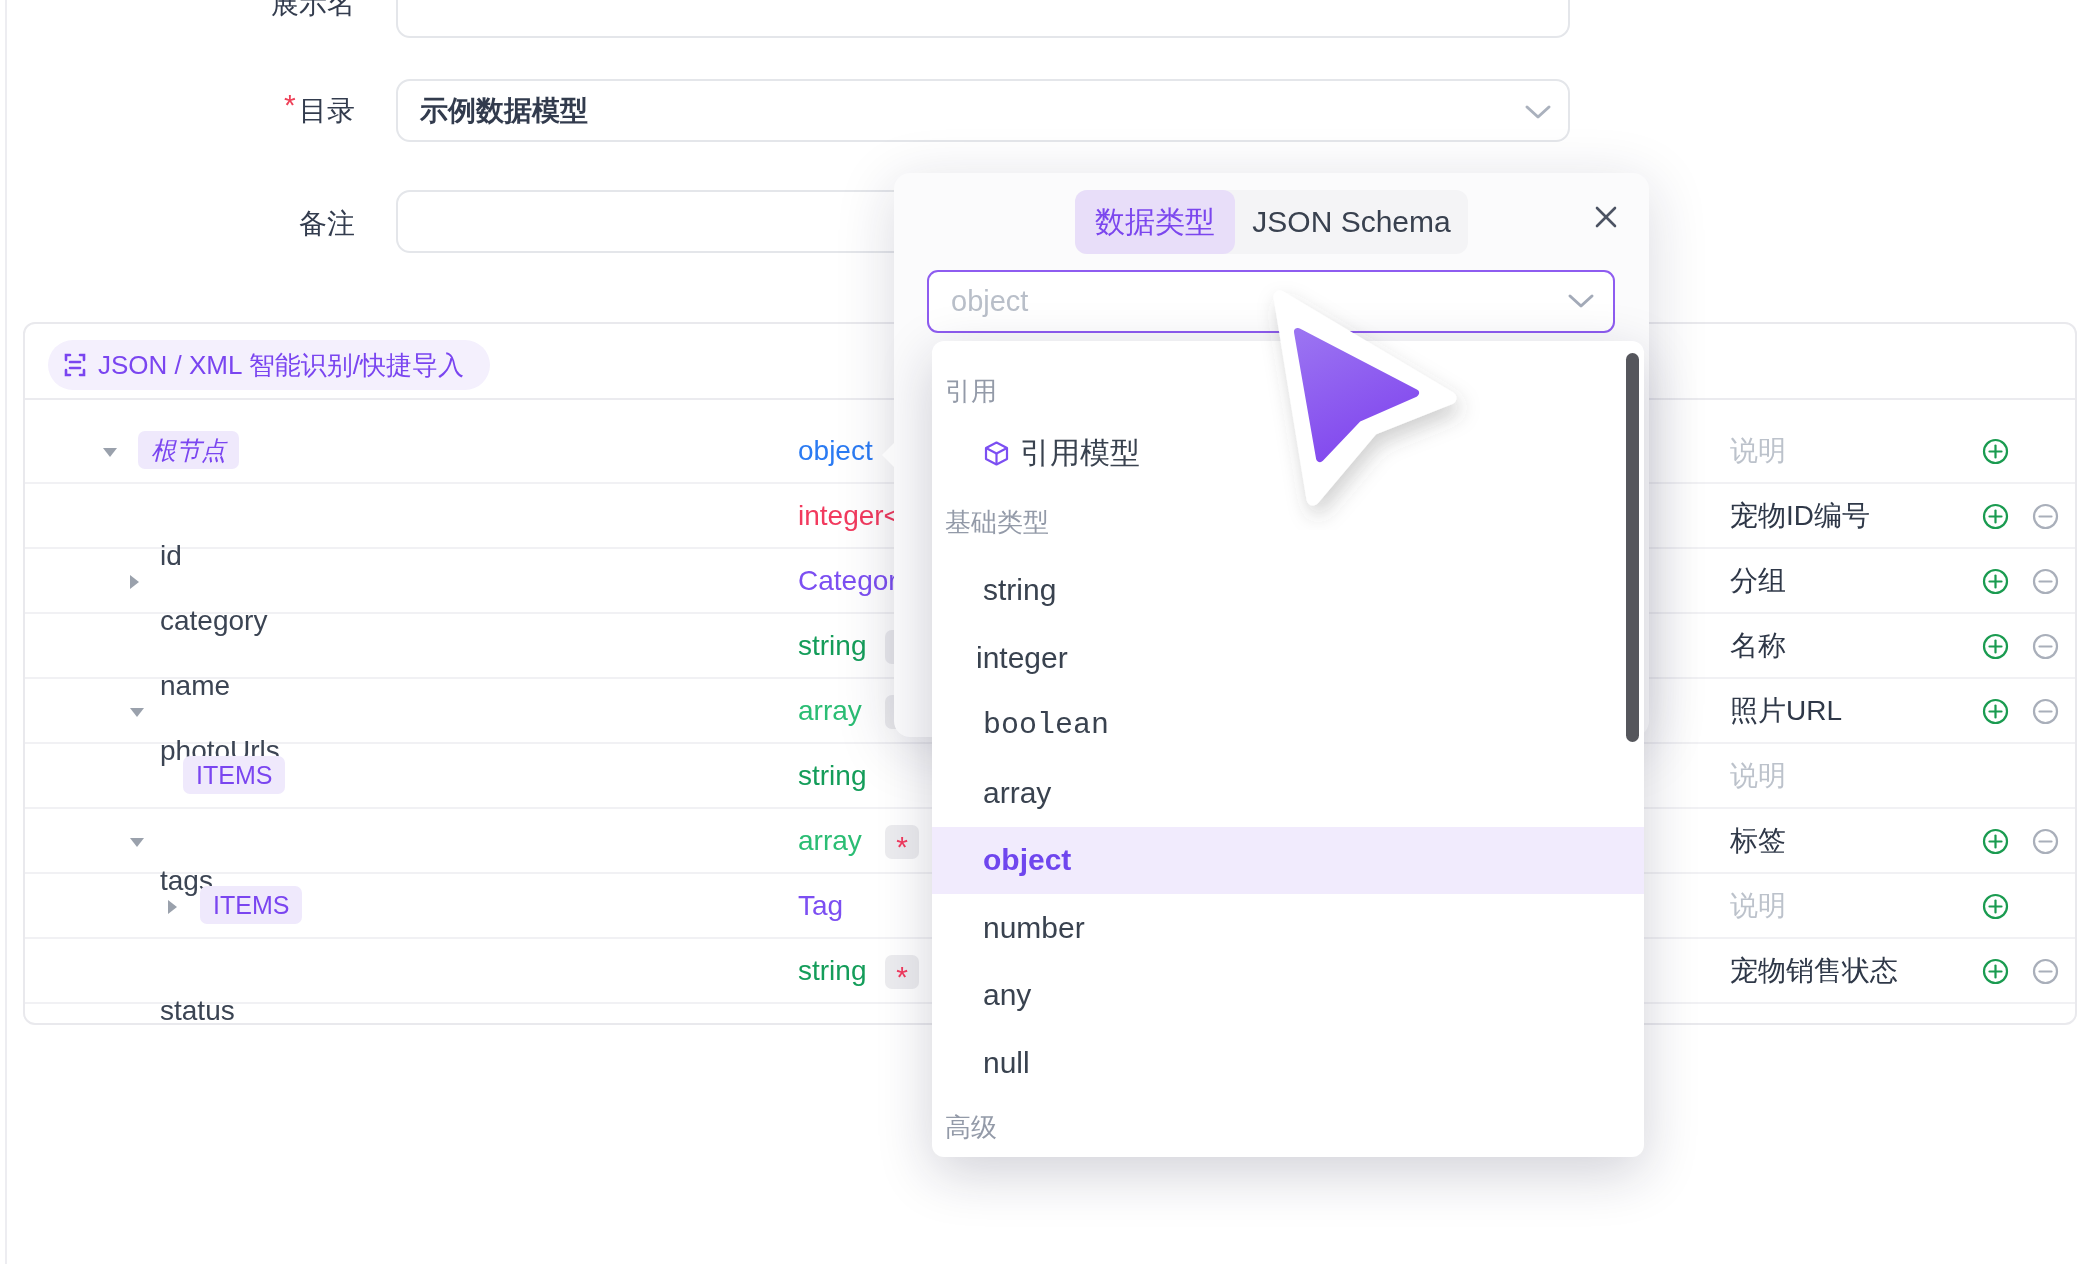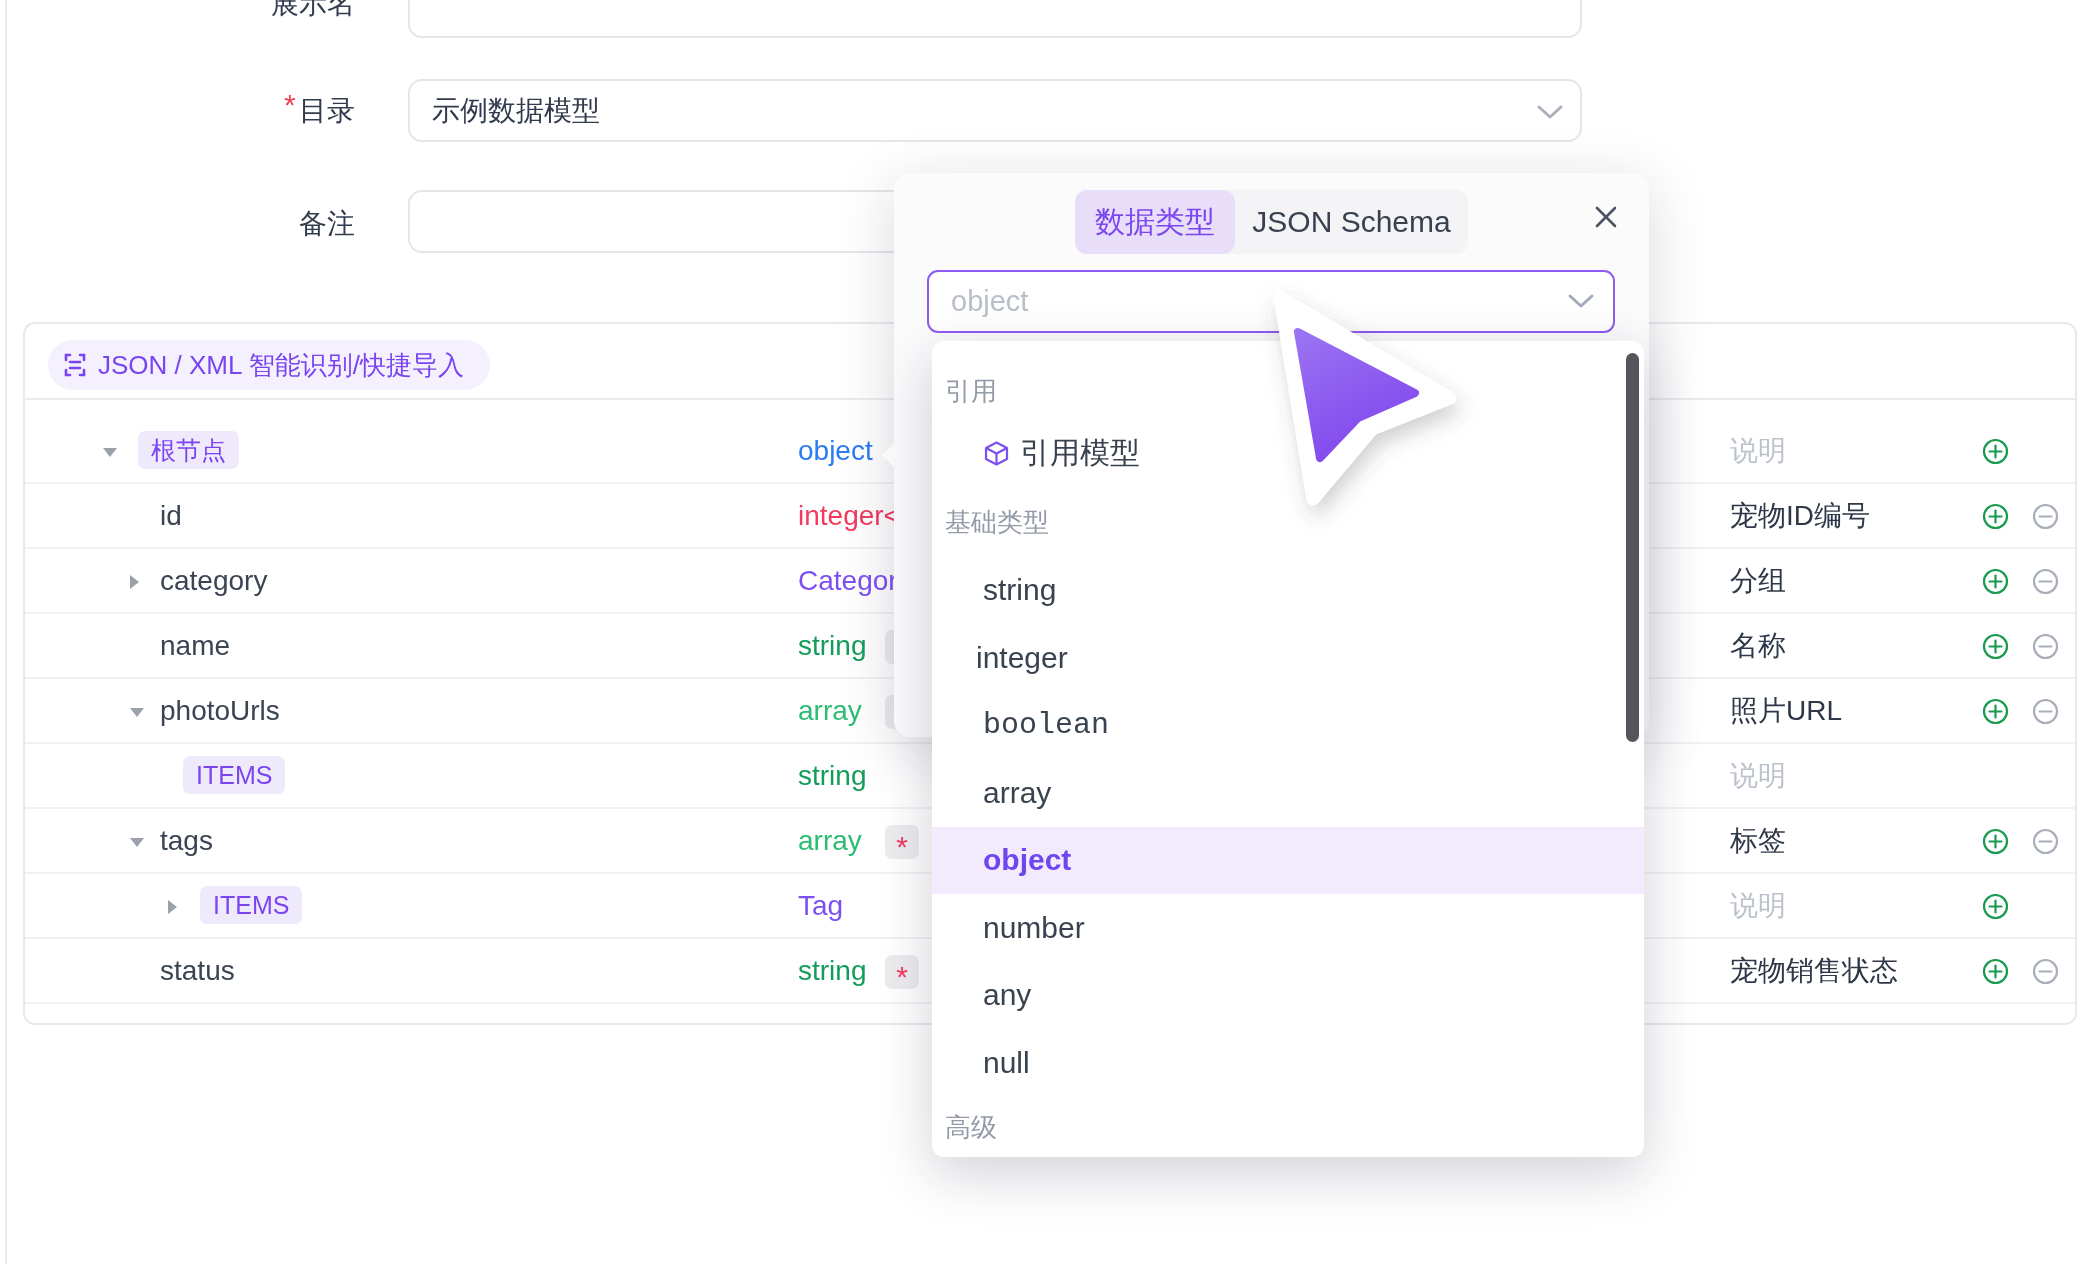--- a/index.html
+++ b/index.html
@@ -5,36 +5,36 @@
   * { margin:0; padding:0; box-sizing:border-box; }
   html,body { width:2090px; height:1264px; overflow:hidden; background:#fff;
     font-family:"Liberation Sans","DejaVu Sans",sans-serif; }
   #app { position:relative; width:2090px; height:1264px; overflow:hidden; }
 
   .vline { position:absolute; left:5px; top:0; width:2px; height:1264px; background:#ededf1; }
 
   
   .f-label { position:absolute; color:#333c4e; font-size:28px; text-align:right; width:120px; }
   .f-req { position:absolute; color:#ee4158; font-size:30px; }
-  .f-input { position:absolute; left:408px; width:1174px; height:63px;
-    border:2px solid #e4e6ea; border-radius:14px; background:#fff; }
+  .f-input { position:absolute; left:396px; width:1174px; height:63px;
+    border:2px solid #e4e6ea; border-radius:14px; background:#fff;font-weight:bold; }
   .f-value { position:absolute; left:418px; color:#323b4d; font-size:28px; }
   .chev { position:absolute; }
 
   
   .card { position:absolute; left:23px; top:322px; width:2054px; height:703px;
     border:2px solid #e9e9ed; border-radius:12px; background:#fff; z-index:1; }
   .toolbar { position:absolute; left:0; top:0; width:100%; height:76px; border-bottom:2px solid #ebebef; }
   .import-btn { position:absolute; left:23px; top:16px; height:50px; padding:0 26px 0 14px;
     background:#f4f0fd; border-radius:25px; display:flex; align-items:center; gap:10px;
     color:#7a45f0; font-size:26px; cursor:pointer; }
   .rows { position:absolute; left:0; top:95px; width:100%; }
   .trow { position:relative; width:100%; height:65px; border-bottom:2px solid #f1f1f4; }
   .trow .cell { position:absolute; top:0; height:63px; line-height:63px; white-space:nowrap; }
-  .name-text { color:#3b4453; font-size:28px; }
+  .name-text { color:#3b4453; font-size:28px;margin-top:40px; }
   .chip { display:inline-block; height:38px; line-height:38px; margin-top:12px; padding:0 13px;
     background:#efe9fc; border-radius:7px; color:#7a45f0; font-size:25px; }
   .caret { position:absolute; top:29px; width:0; height:0; }
   .caret.down { border-left:7px solid transparent; border-right:7px solid transparent; border-top:9px solid #9aa1ac; }
   .caret.right{ border-top:7px solid transparent; border-bottom:7px solid transparent; border-left:9px solid #9aa1ac; margin-top:-3px;}
   .type-text { font-size:28px; }
   .req-chip { position:absolute; left:860px; top:16px; width:34px; height:34px; background:#ececef;
     border-radius:7px; text-align:center; }
   .req-chip span { color:#f23a5e; font-size:30px; line-height:44px; }
   .desc-text { position:absolute; left:1705px; font-size:28px; color:#2f3848; }
@@ -101,21 +101,21 @@
             <line x1="8" y1="10" x2="18" y2="10"></line>
               <line x1="8" y1="16" x2="18" y2="16"></line>
           </g>
         </svg>
         <span>JSON / XML 智能识别/快捷导入</span>
       </div>
     </div>
     <div class="rows" id="tree-rows">
         <div class="trow">
           <span class="caret down" style="left: 78px;"></span>
-          <div class="cell" style="left: 113px;"><span class="chip">根节点</span></div>
+          <div class="cell" style="left: 113px; font-style: italic;"><span class="chip">根节点</span></div>
           <div class="cell type-text" style="left: 773px; color: rgb(43, 123, 243);">object</div>
           <div class="desc-text ph" style="top: 0px; line-height: 63px;">说明</div>
           <div class="act" style="left: 1957px;"><svg width="27" height="27" viewBox="0 0 27 27">
               <circle cx="13.5" cy="13.5" r="11.5" fill="none" stroke="#1a9b50" stroke-width="2.2"></circle>
               <line x1="7.5" y1="13.5" x2="19.5" y2="13.5" stroke="#1a9b50" stroke-width="2.2" stroke-linecap="round"></line>
               <line x1="13.5" y1="7.5" x2="13.5" y2="19.5" stroke="#1a9b50" stroke-width="2.2" stroke-linecap="round"></line>
             </svg></div>
         </div>
         <div class="trow">
           <div class="cell name-text" style="left: 135px;">id</div>

